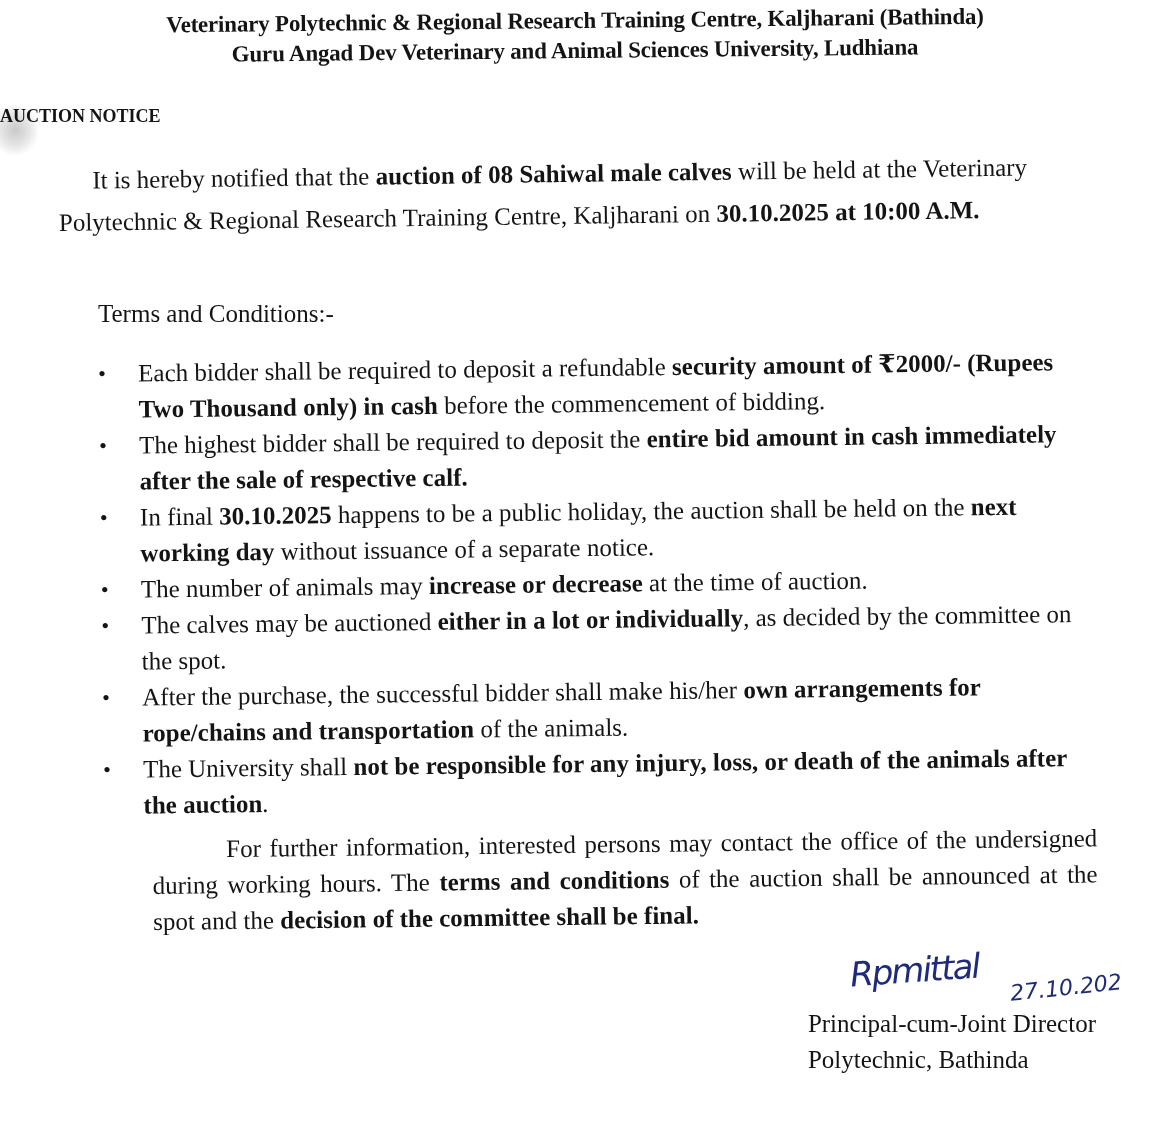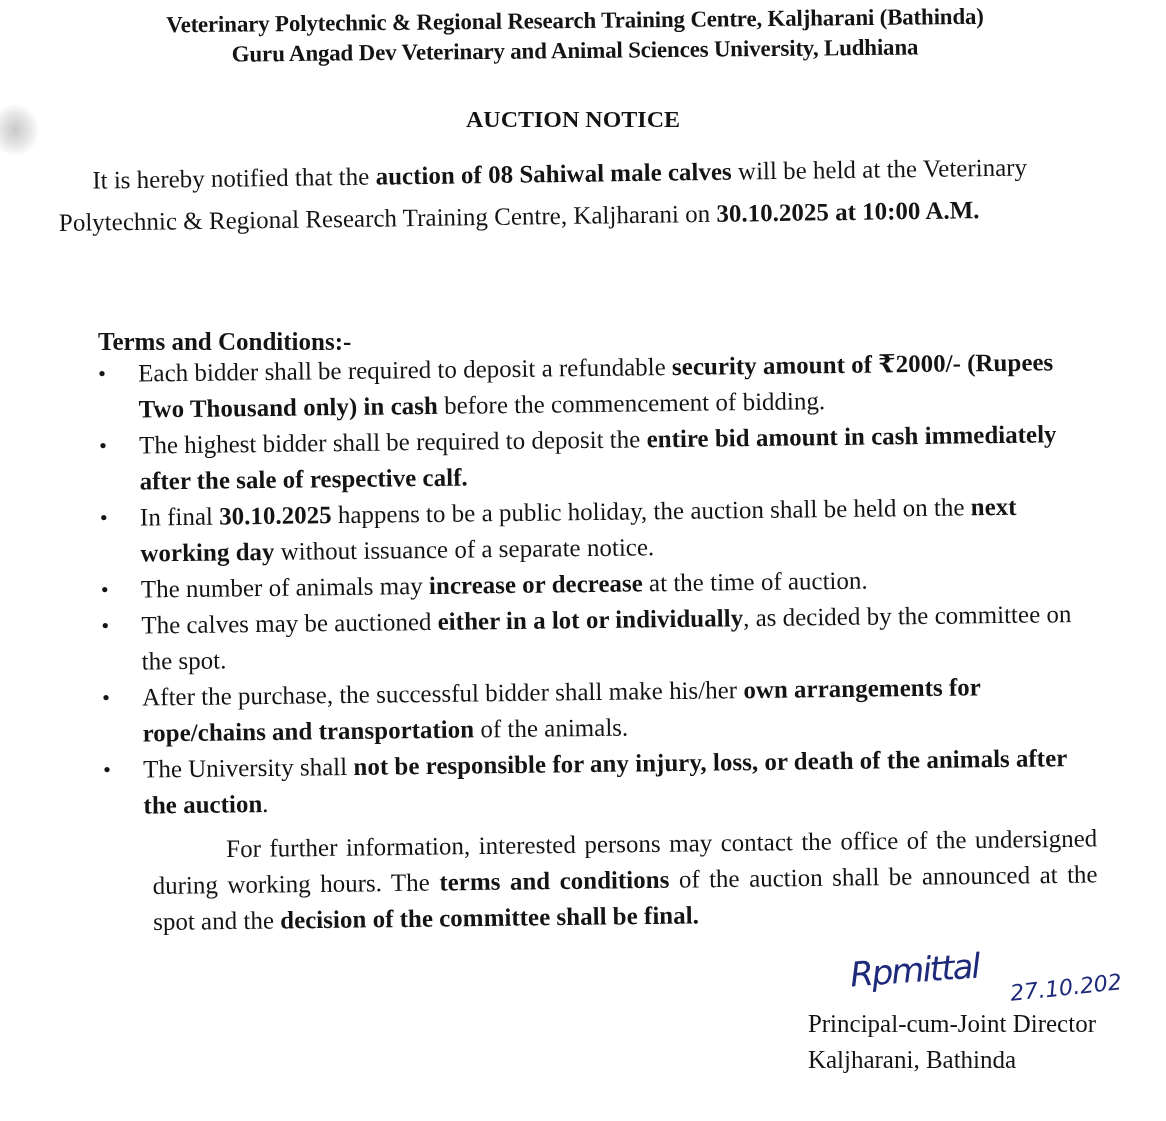--- a/index.html
+++ b/index.html
@@ -12,26 +12,26 @@
   }
   .page { position: absolute; left: 0; top: 0; width: 1166px; height: 1121px; }
   .smudge {
     position: absolute; left: 0; top: 105px; width: 38px; height: 50px;
     background: radial-gradient(ellipse at 40% 50%, #c9c9c9 0%, #e6e6e6 45%, rgba(255,255,255,0) 75%);
   }
   .hdr { position: absolute; left: 60px; width: 1030px; text-align: center;
     font-weight: bold; font-size: 23px; letter-spacing: -0.2px; }
   .hdr1 { top: 8px; transform: rotate(-0.6deg); }
   .hdr2 { top: 38px; transform: rotate(-0.6deg); }
-  .title { position: absolute; top: 106px; left: 0; width: 1146px; text-align: center;
-    font-weight: bold; font-size: 24px; }
+  .title { position: absolute; top: 106px; left: 0; width: 1146px; text-align: left;
+    font-weight: bold; font-size: 18px; }
   .intro { position: absolute; left: 58px; top: 160px; width: 1040px;
     font-size: 25px; line-height: 42px; transform: rotate(-0.8deg); transform-origin: left top; }
   .intro .l1 { padding-left: 34px; }
-  .terms-head { position: absolute; left: 98px; top: 328px; font-weight: bold; font-size: 25px; }
+  .terms-head { position: absolute; left: 98px; top: 300px; font-weight: normal; font-size: 25px; }
   ul.terms { position: absolute; left: 98px; top: 356px; width: 1000px; margin: 0; padding: 0;
     list-style: none; font-size: 25px; line-height: 36px; transform: rotate(-0.7deg); transform-origin: left top; }
   ul.terms li { position: relative; padding-left: 40px; margin: 0; }
   ul.terms li .bullet { position: absolute; left: 0; top: 0; font-size: 22px; }
   .closing { position: absolute; left: 152px; top: 832px; width: 945px;
     font-size: 25px; line-height: 36px; text-align: justify; transform: rotate(-0.7deg); transform-origin: left top; }
   .closing .indent { padding-left: 74px; }
   .sig { position: absolute; left: 850px; top: 950px; font-family: "DejaVu Sans", sans-serif;
     font-style: italic; color: #1f2a7a; font-size: 34px; letter-spacing: -2px; transform: rotate(-4deg); }
   .sig-date { position: absolute; left: 1010px; top: 975px; font-family: "DejaVu Sans", sans-serif;
@@ -68,15 +68,15 @@
 
   <div class="closing">
     <span class="indent"></span><span>For further information, interested persons may contact the office of the undersigned during working hours. The </span><b>terms and conditions</b><span> of the auction shall be announced at the spot and the </span><b>decision of the committee shall be final.</b>
   </div>
 
   <div class="sig">Rpmittal</div>
   <div class="sig-date">27.10.202</div>
 
   <div class="sign-block">
     <div>Principal-cum-Joint Director</div>
-    <div>Kaljharani, Bathinda</div>
+    <div>Polytechnic, Bathinda</div>
   </div>
 </div>
 
 </body></html>

